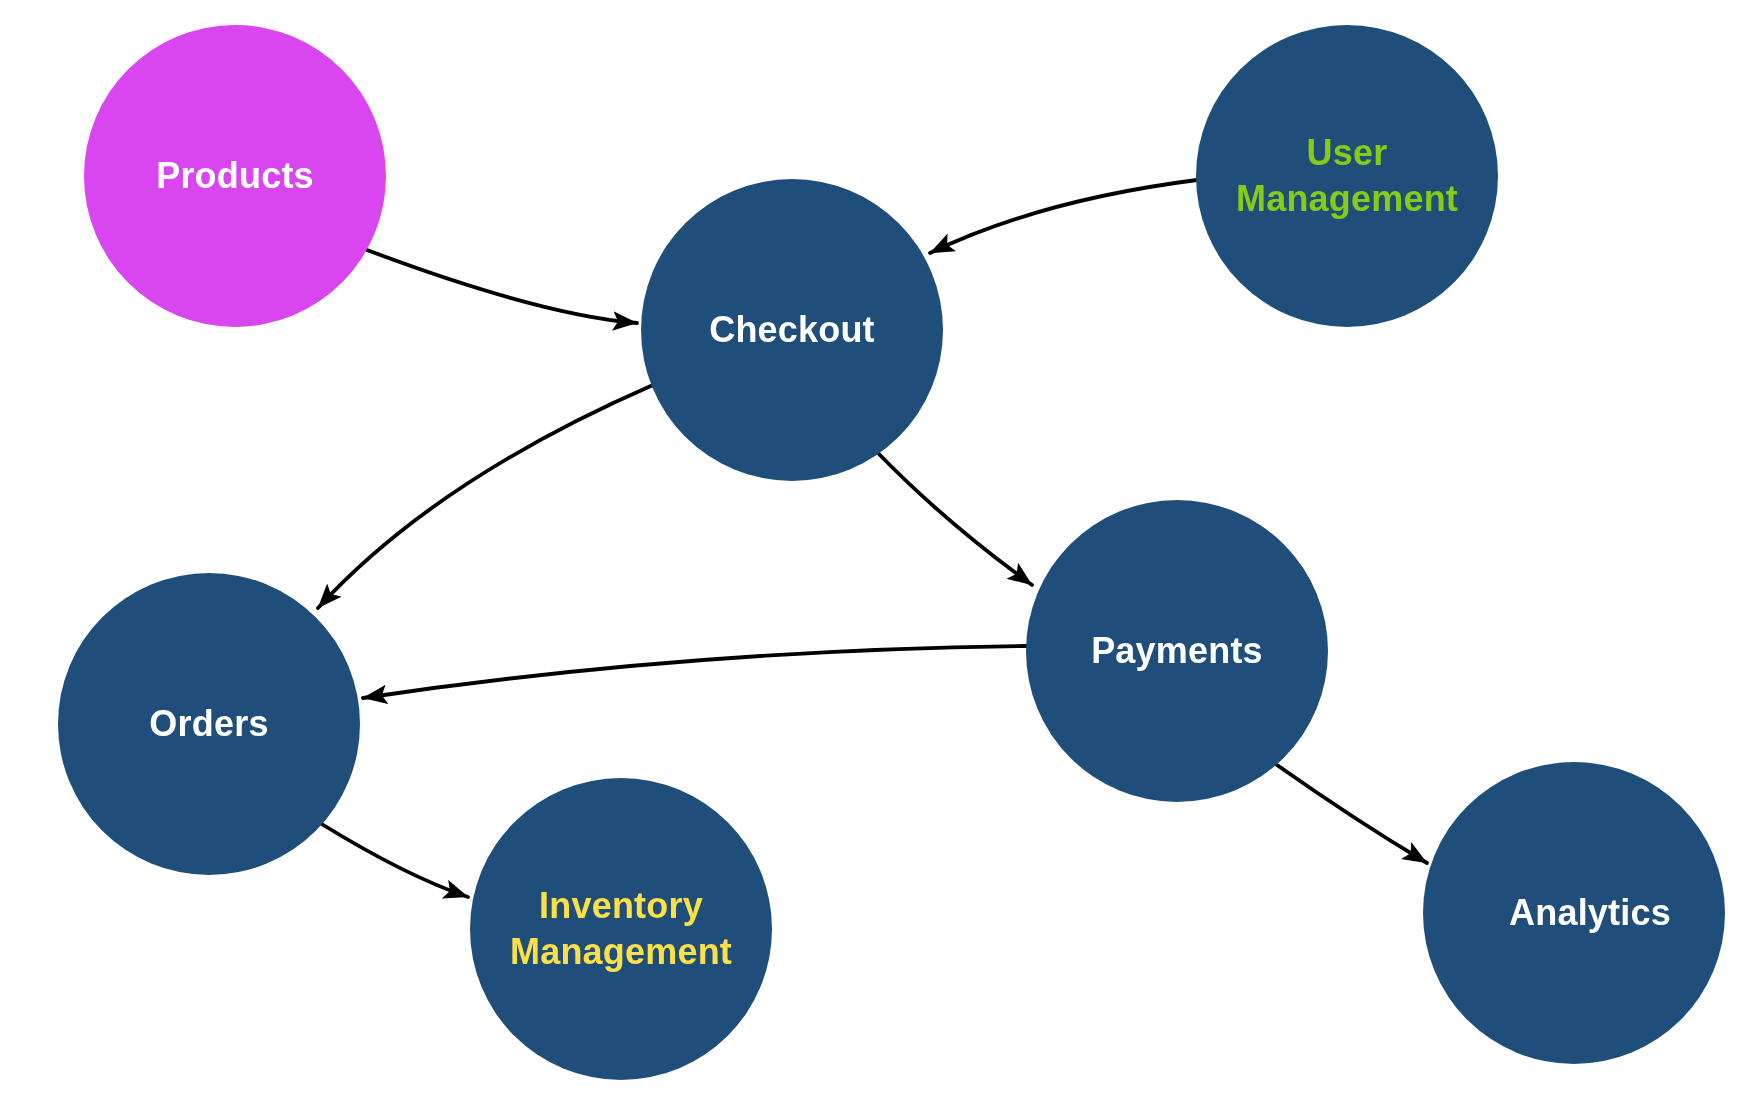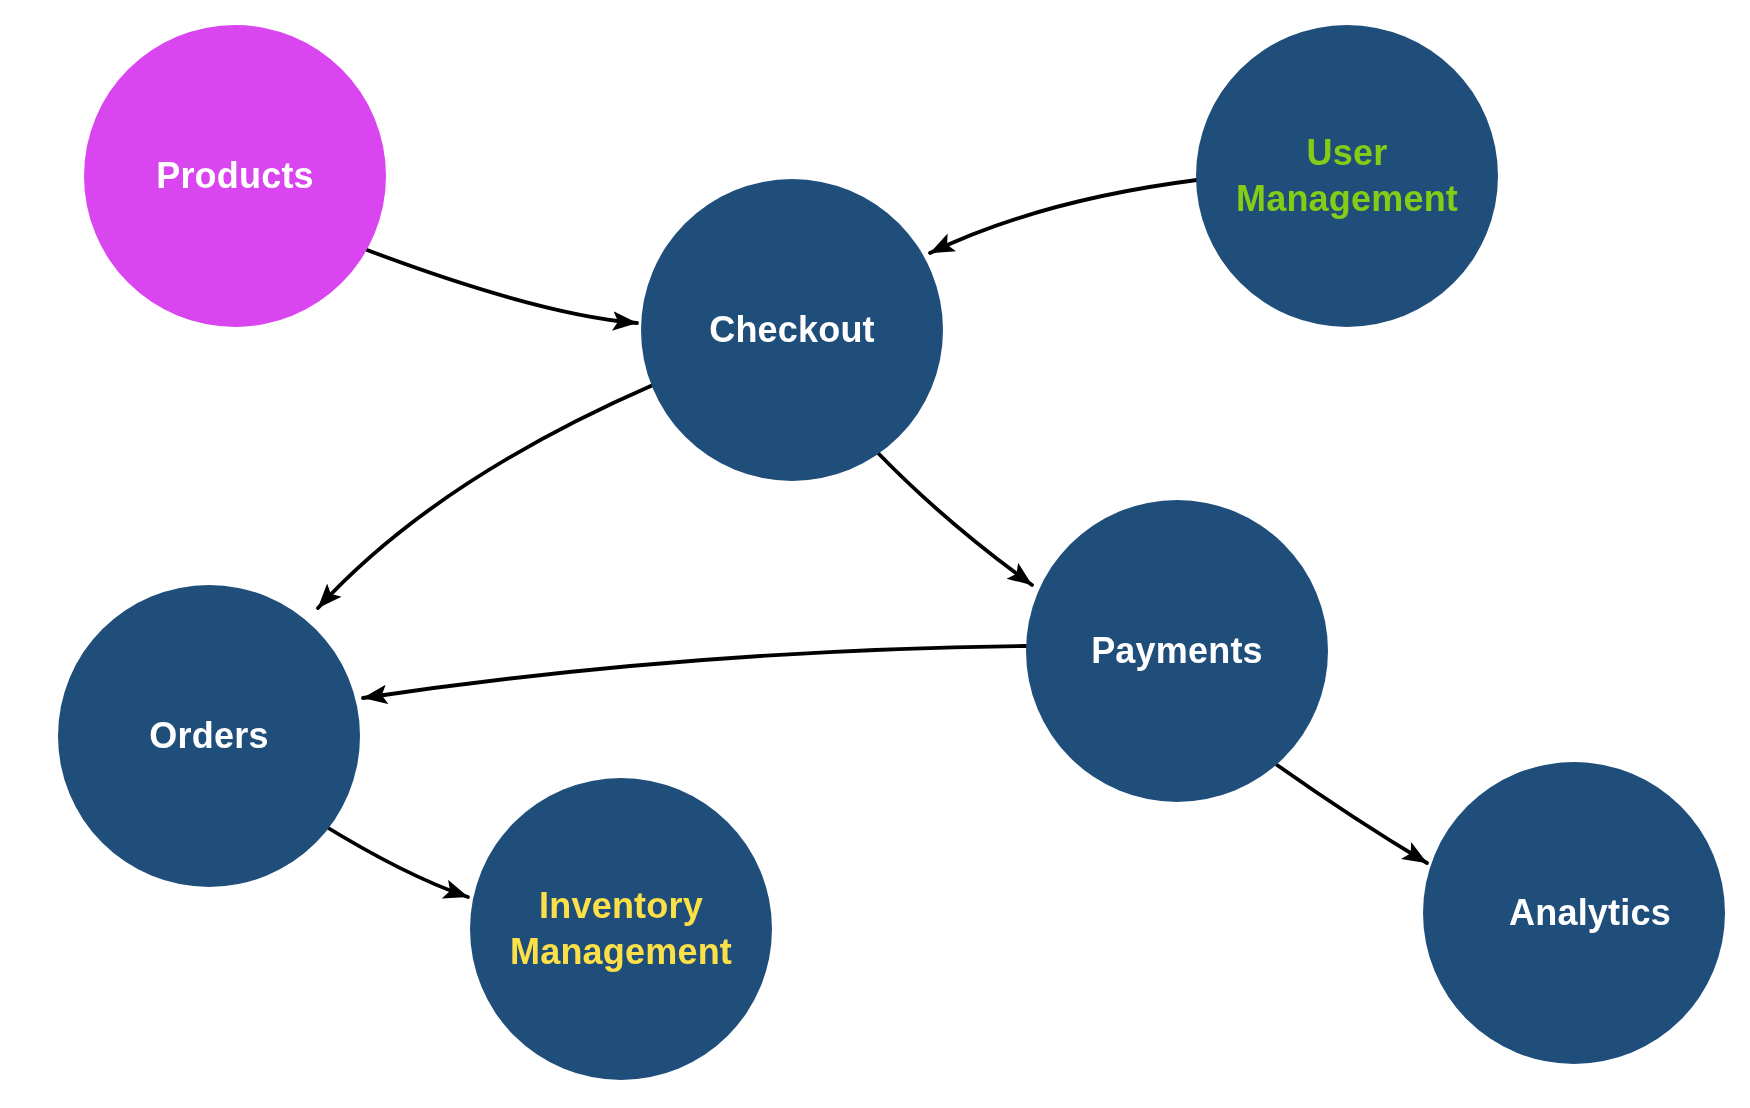--- a/index.html
+++ b/index.html
@@ -69,21 +69,21 @@
       <div class="node" style="left: 1196px; top: 25px; width: 302px; height: 302px; background: rgb(31, 78, 123);">
         <div class="node-label" style="color: #84cc16;">User
 Management</div>
       </div>
       <div class="node" style="left: 641px; top: 179px; width: 302px; height: 302px; background: rgb(31, 78, 123);">
         <div class="node-label" style="color: rgb(255, 255, 255);">Checkout</div>
       </div>
       <div class="node" style="left: 1026px; top: 500px; width: 302px; height: 302px; background: rgb(31, 78, 123);">
         <div class="node-label" style="color: rgb(255, 255, 255);">Payments</div>
       </div>
-      <div class="node" style="left: 58px; top: 585px; width: 302px; height: 302px; background: rgb(31, 78, 123);">
+      <div class="node" style="left: 58px; top: 573px; width: 302px; height: 302px; background: rgb(31, 78, 123);">
         <div class="node-label" style="color: rgb(255, 255, 255);">Orders</div>
       </div>
       <div class="node" style="left: 470px; top: 778px; width: 302px; height: 302px; background: rgb(31, 78, 123);">
         <div class="node-label" style="color: #fde047;">Inventory
 Management</div>
       </div>
       <div class="node" style="left: 1423px; top: 762px; width: 302px; height: 302px; background: rgb(31, 78, 123);">
         <div class="node-label" style="color: rgb(255, 255, 255); margin-left: 32px;">Analytics</div>
       </div>
     </div>

